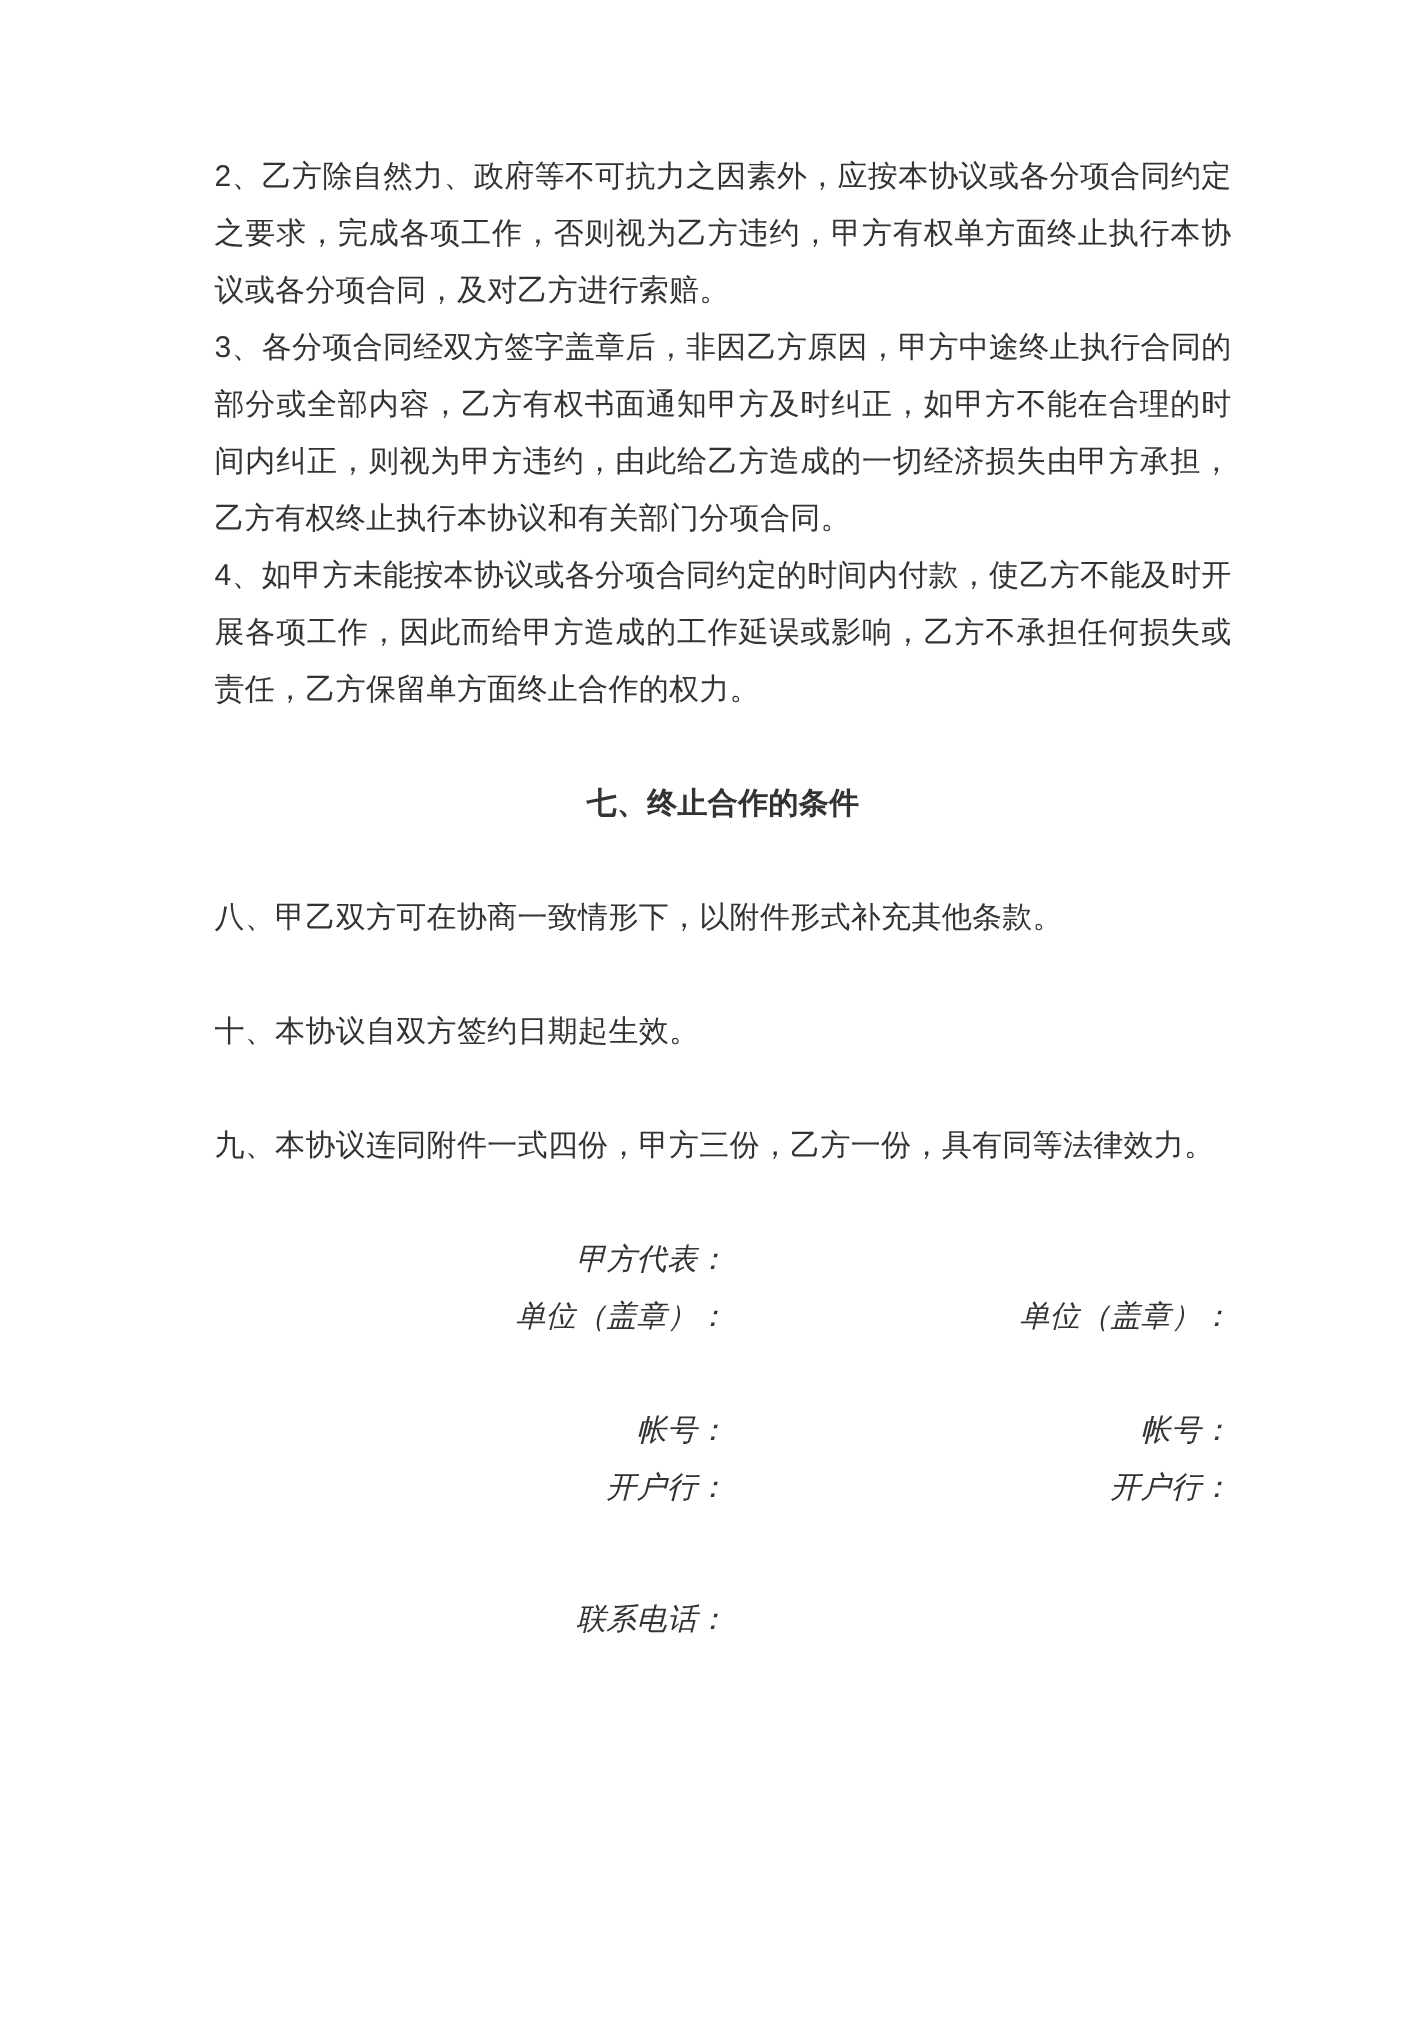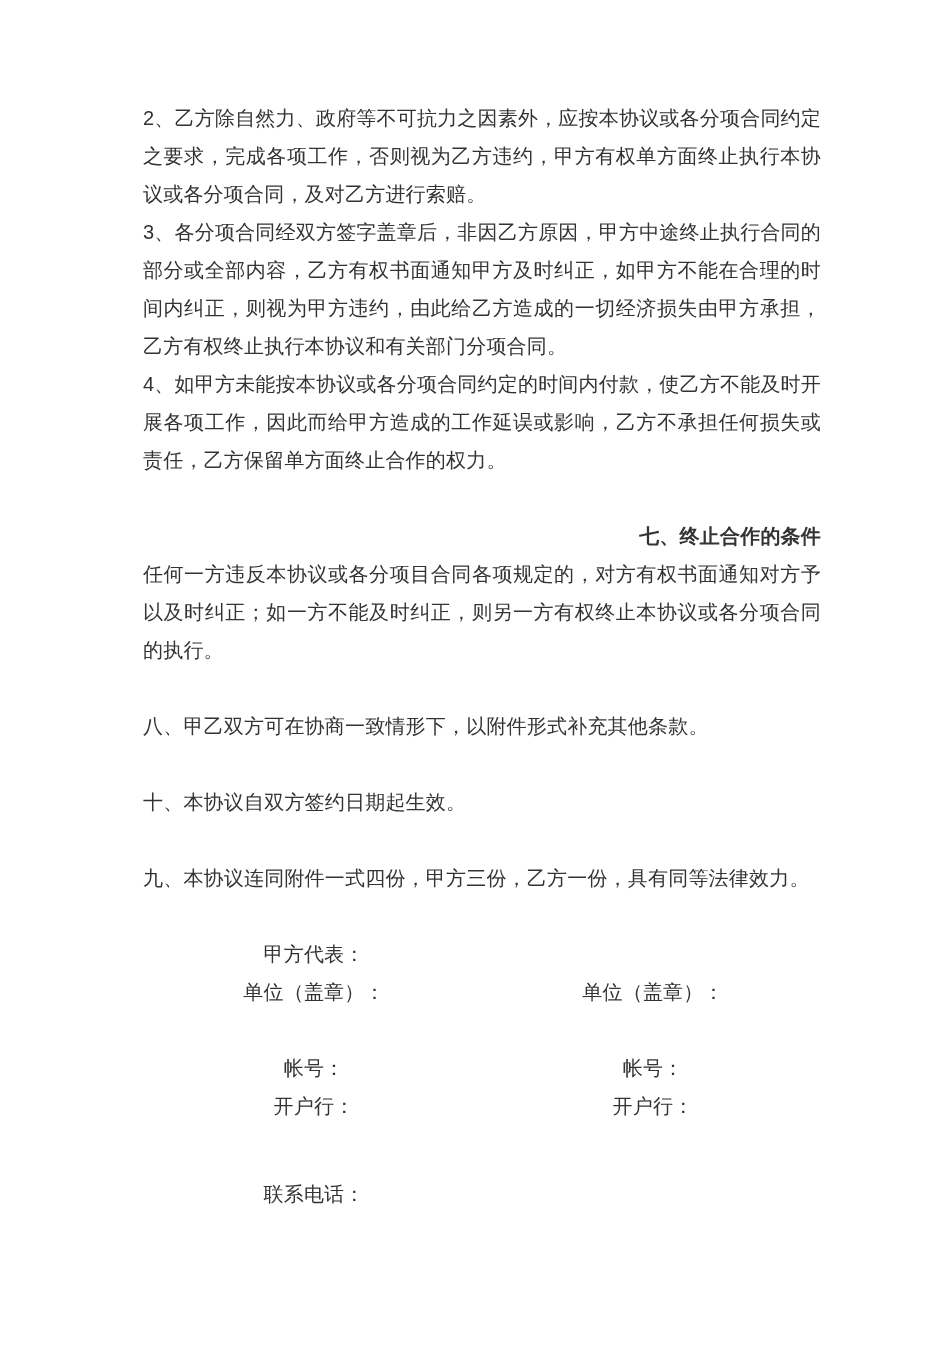--- a/index.html
+++ b/index.html
@@ -31,46 +31,46 @@
   }
   .gap {
     margin-top: 38px;
   }
   .gap-lg {
     margin-top: 50px;
     flex-direction: column;
   }
   .heading {
     font-weight: 700;
-    text-align: right;
+    text-align: center;
   }
   .sig-row {
     display: flex;
-    text-align: center;
+    text-align: right;
+    font-style: italic;
   }
   .sig-left {
     width: 342px;
     flex: 0 0 342px;
   }
   .sig-right {
     flex: 1 1 auto;
   }
 </style>
 </head>
 <body>
 
 <div class="page">
   <div class="doc">
 
     <p class="para">2、乙方除自然力、政府等不可抗力之因素外，应按本协议或各分项合同约定之要求，完成各项工作，否则视为乙方违约，甲方有权单方面终止执行本协议或各分项合同，及对乙方进行索赔。</p>
     <p class="para">3、各分项合同经双方签字盖章后，非因乙方原因，甲方中途终止执行合同的部分或全部内容，乙方有权书面通知甲方及时纠正，如甲方不能在合理的时间内纠正，则视为甲方违约，由此给乙方造成的一切经济损失由甲方承担，乙方有权终止执行本协议和有关部门分项合同。</p>
     <p class="para">4、如甲方未能按本协议或各分项合同约定的时间内付款，使乙方不能及时开展各项工作，因此而给甲方造成的工作延误或影响，乙方不承担任何损失或责任，乙方保留单方面终止合作的权力。</p>
 
     <p class="para gap heading">七、终止合作的条件</p>
-    <p class="para">任何一方违反本协议或各分项目合同各项规定的，对方有权书面通知对方予以及时纠正；如一方不能及时纠正，则另一方有权终止本协议或各分项合同的执行。</p>
 
     <p class="para gap">八、甲乙双方可在协商一致情形下，以附件形式补充其他条款。</p>
 
     <p class="para gap">十、本协议自双方签约日期起生效。</p>
 
     <p class="para gap">九、本协议连同附件一式四份，甲方三份，乙方一份，具有同等法律效力。</p>
 
     <div class="gap">
       <div class="sig-row">
         <span class="sig-left">甲方代表：</span>

